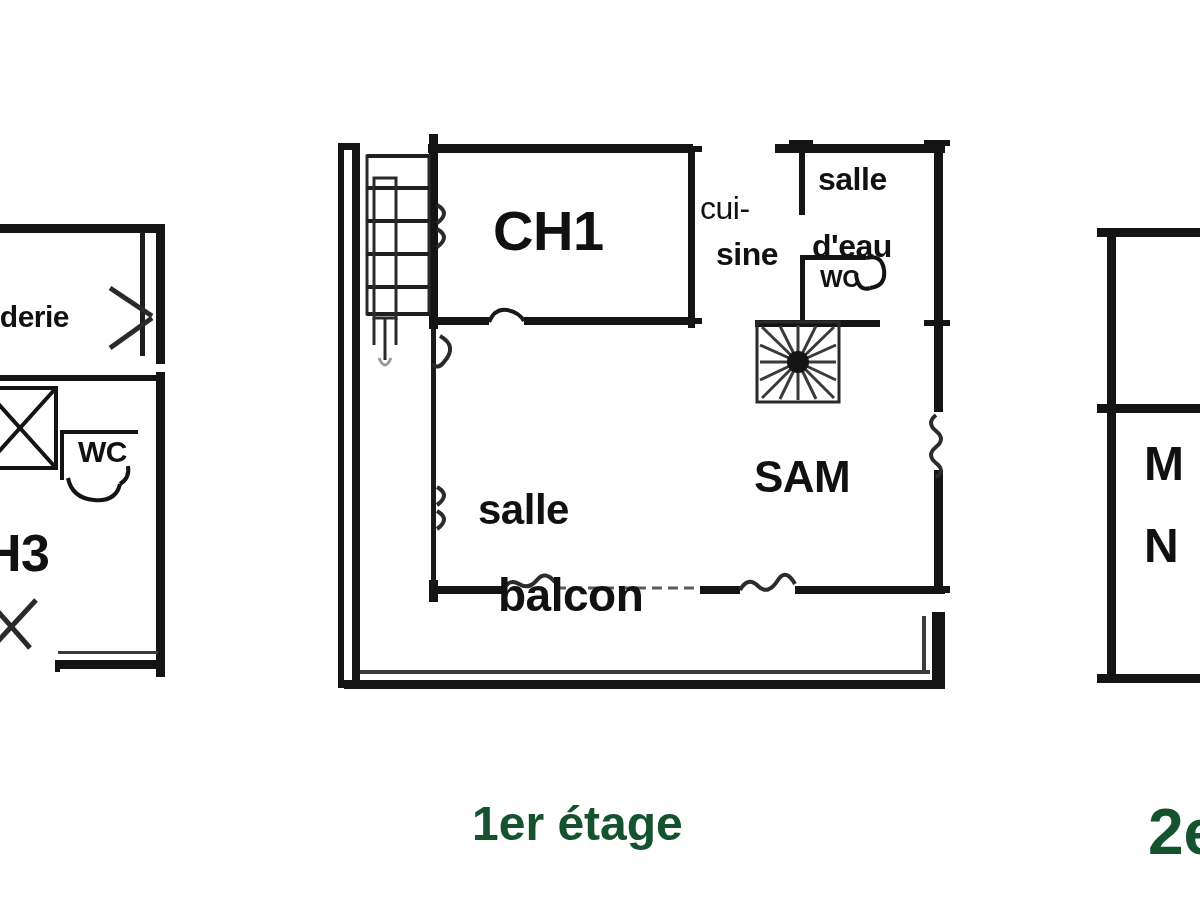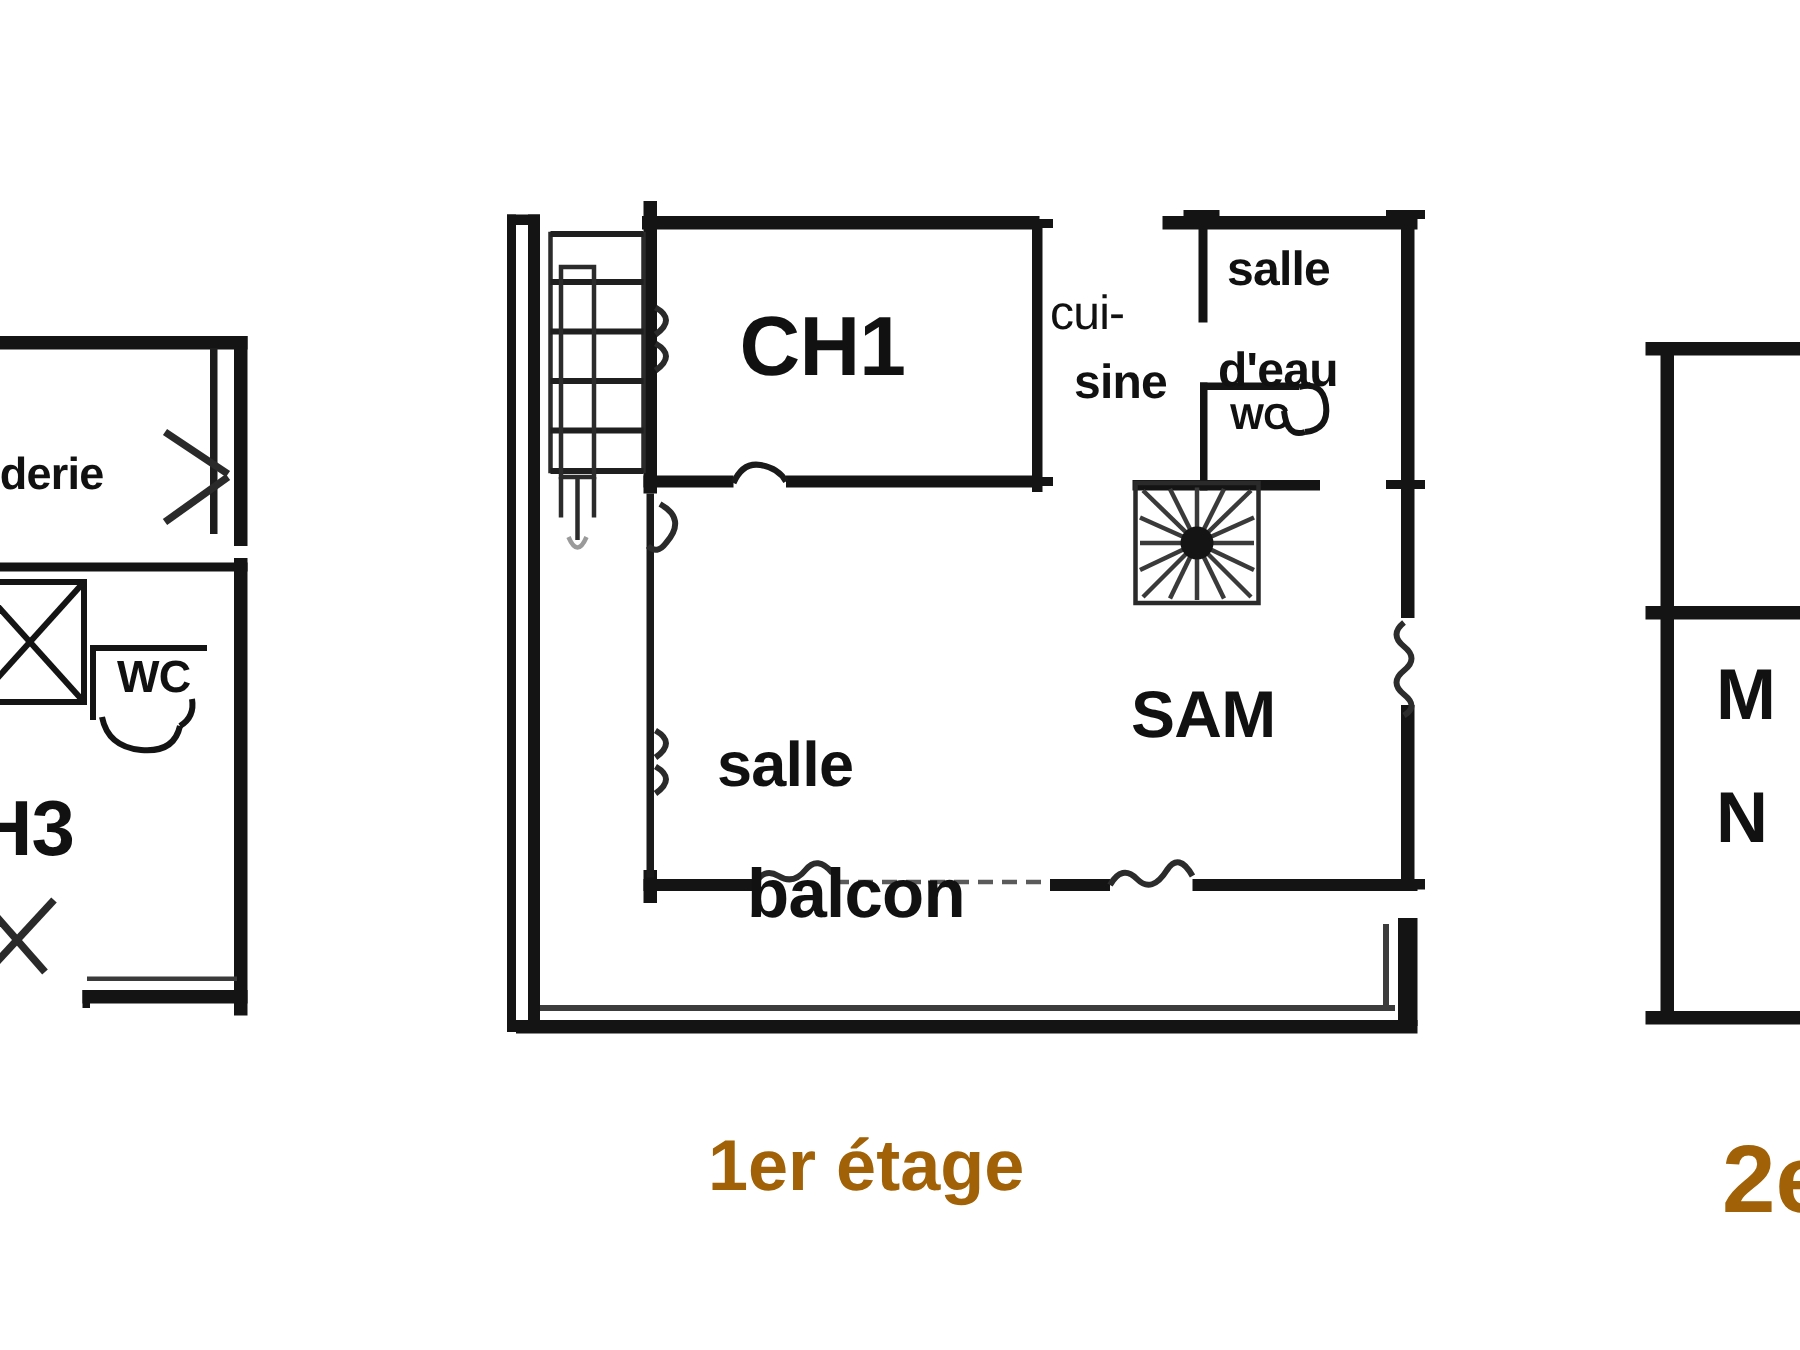--- a/index.html
+++ b/index.html
@@ -26,25 +26,26 @@
     position: absolute;
     color: #111111;
     font-family: "Liberation Sans", sans-serif;
     font-weight: bold;
     white-space: pre;
     line-height: 1.0;
     letter-spacing: -0.5px;
   }
   .floorlabel {
     position: absolute;
-    color: #a16207;
+    color: #14532d;
     font-family: "Liberation Sans", sans-serif;
     font-weight: bold;
     white-space: pre;
     line-height: 1.0;
+    margin-top: 46px;
   }
   .lbl-ch1   { left: 493px; top: 203px; font-size: 56px; }
   .lbl-cui   { left: 700px; top: 192px; font-size: 32px; font-weight: normal; }
   .lbl-sine  { left: 716px; top: 238px; font-size: 32px; font-weight: bold; }
   .lbl-salle { left: 818px; top: 163px; font-size: 32px; font-weight: bold; }
   .lbl-deau  { left: 812px; top: 194px; font-size: 32px; font-weight: bold; margin-top: 36px; }
   .lbl-wc2   { left: 820px; top: 267px; font-size: 24px; font-weight: bold; }
   .lbl-sam   { left: 722px; top: 455px; font-size: 44px; margin-left: 32px; }
   .lbl-salon { left: 478px; top: 489px; font-size: 42px; }
   .lbl-balc  { left: 498px; top: 572px; font-size: 46px; }

